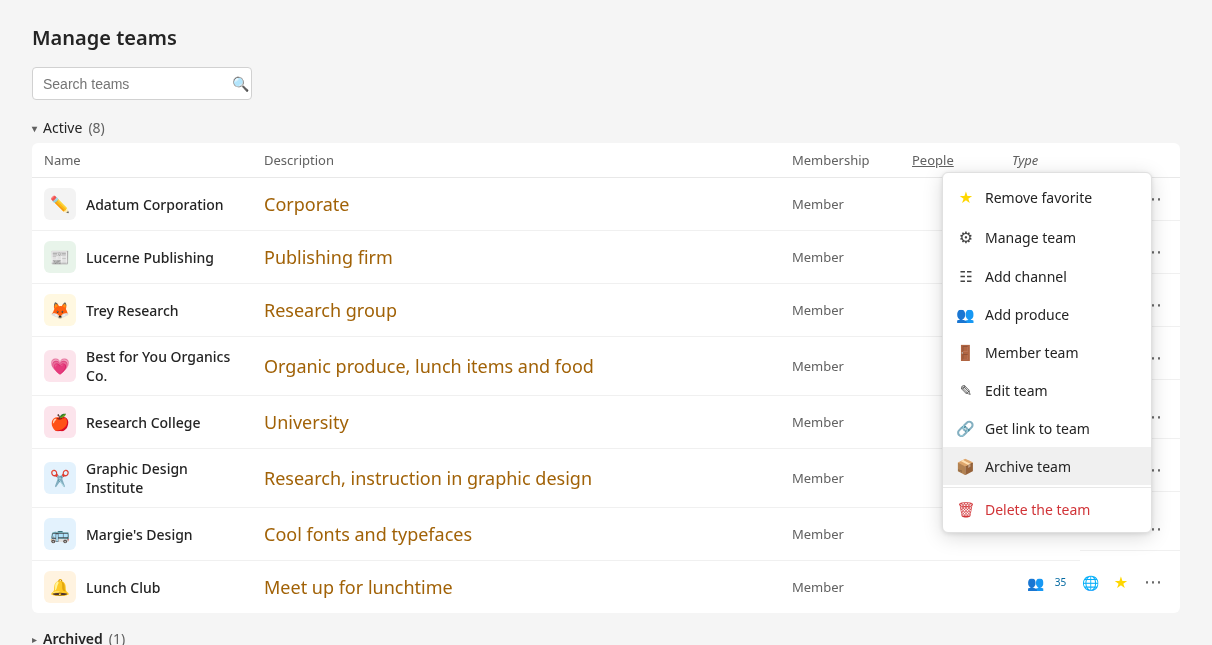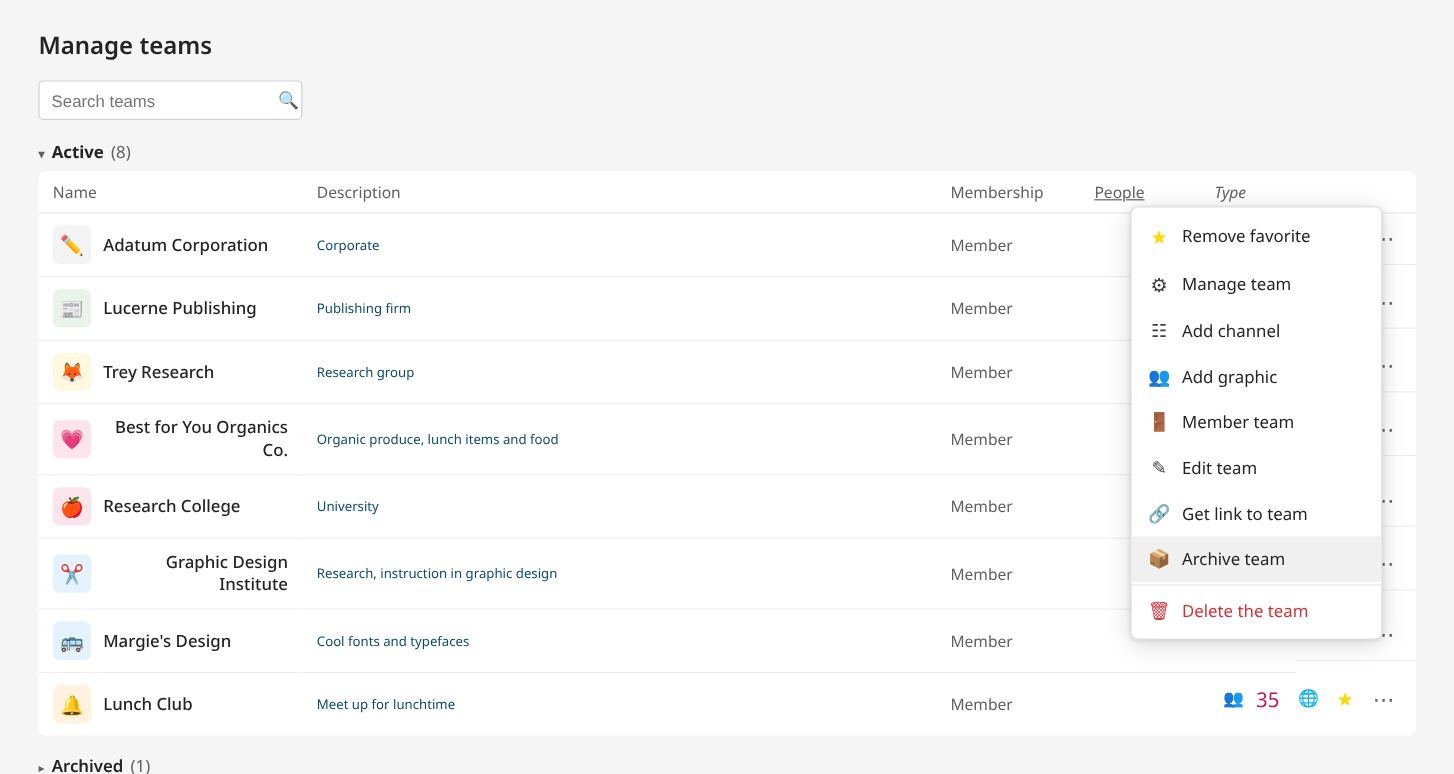--- a/index.html
+++ b/index.html
@@ -54,21 +54,21 @@
       user-select: none;
       font-size: 14px;
       font-weight: 600;
       color: #242424;
     }
     .section-chevron {
       font-size: 10px;
       color: #616161;
     }
     .section-label {
-      font-weight: 700;
+      font-weight: 400;
     }
     .section-count {
       font-weight: 400;
       color: #616161;
     }
     .teams-table {
       width: 100%;
       border-collapse: collapse;
       background: #fff;
       border-radius: 6px;
@@ -107,25 +107,24 @@
       align-items: center;
       justify-content: center;
       font-size: 16px;
       flex-shrink: 0;
       overflow: hidden;
     }
     .team-name {
       font-weight: 500;
       color: #242424;
       font-size: 14px;
-      text-align: right;
     }
     .team-description {
-      color: #0c4a6e;
-      font-size: 11px;
+      color: #a16207;
+      font-size: 18px;
     }
     .membership-badge {
       color: #616161;
       font-size: 13px;
     }
     .people-icon {
       font-size: 14px;
     }
     .type-cell {
       color: #616161;
@@ -381,21 +380,21 @@
         <div class="team-icon icon-lunch">🔔</div>
         <span class="team-name">Lunch Club</span>
       </div>
     </td>
     <td class="col-desc team-description">Meet up for lunchtime</td>
     <td class="col-membership membership-badge">Member</td>
     <td class="col-people"></td>
     <td class="col-type type-cell"></td>
     <td class="col-actions actions-cell">
       <span class="people-icon" style="margin-right:2px;">👥</span>
-      <span style="color:#be185d;font-size:17px;margin-right:8px;">35</span>
+      <span style="color:#0369a1;font-size:10px;margin-right:8px;">35</span>
     <span class="globe-icon" style="margin-right:4px;">🌐</span>
             <button class="star-btn">★</button>
             <button class="more-btn">⋯</button>
           </td>
   </tr>
       </tbody>
   </table>
 
   <div class="collapsed-section">
     <span class="collapsed-chevron">▸</span>
@@ -419,21 +418,21 @@
       <div class="context-menu-item">
     <span class="menu-icon ">
           <span style="font-size:15px;color:#424242;">☷</span>
         </span>
     <span>Add channel</span>
   </div>
       <div class="context-menu-item">
     <span class="menu-icon ">
           <span style="font-size:15px;color:#424242;">👥</span>
         </span>
-    <span>Add graphic</span>
+    <span>Add produce</span>
   </div>
       <div class="context-menu-item">
     <span class="menu-icon ">
           <span style="font-size:15px;color:#424242;">🚪</span>
         </span>
     <span>Member team</span>
   </div>
       <div class="context-menu-item">
     <span class="menu-icon ">
           <span style="font-size:15px;color:#424242;">✎</span>

